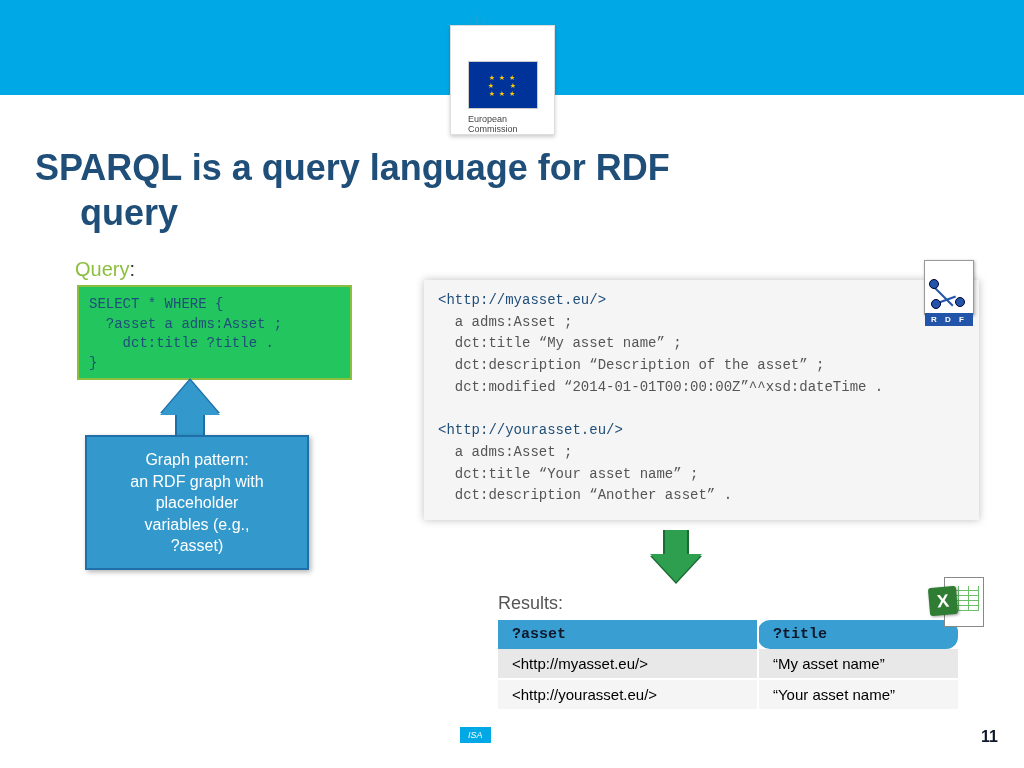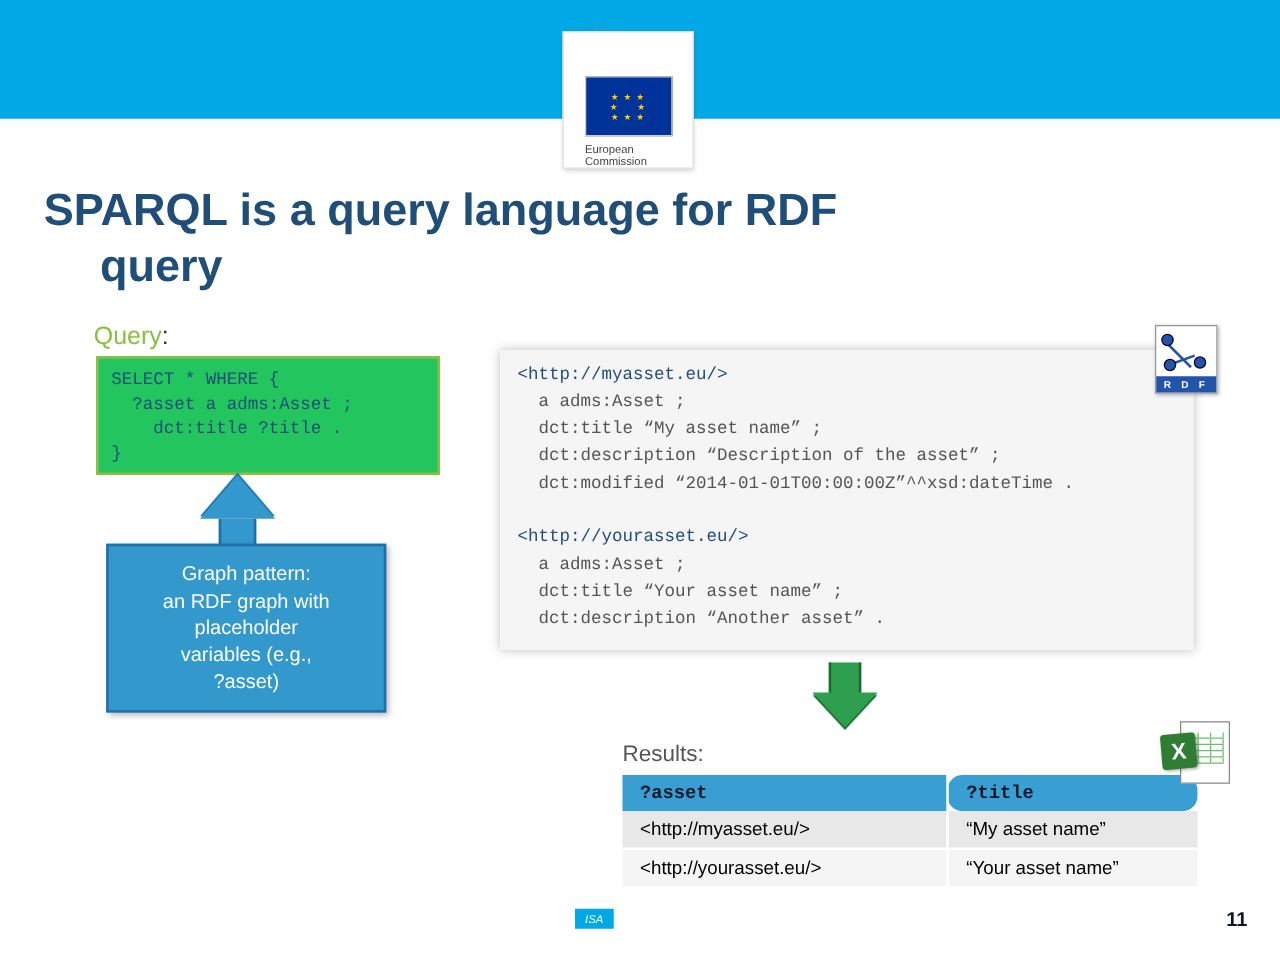--- a/index.html
+++ b/index.html
@@ -19,39 +19,39 @@
   .query-label { position: absolute; left: 75px; top: 258px; font-size: 20px; color: #8CBF3F; }
   .query-label .colon { color: #333; }
   
   .query-box { position: absolute; left: 77px; top: 285px; width: 275px; height: 95px; border: 2px solid #8CBF3F; background: #22c55e; font-family: "Courier New", monospace; font-size: 14px; color: #1F4E79; padding: 8px 10px; line-height: 1.4; white-space: pre; }
   
   .graph-callout { position: absolute; left: 85px; top: 435px; width: 224px; height: 135px; background: #3399CC; border: 2px solid #1F6FA8; color: #fff; font-size: 16px; text-align: center; padding: 12px 10px; line-height: 1.35; box-shadow: 2px 2px 5px rgba(0,0,0,0.3); }
   .arrow-up { position: absolute; left: 160px; top: 380px; }
   .arrow-up .stem { width: 30px; height: 60px; background: #3399CC; border: 2px solid #1F6FA8; border-top: none; border-bottom: none; margin: 0 auto; }
   .arrow-up .head { width: 0; height: 0; border-left: 30px solid transparent; border-right: 30px solid transparent; border-bottom: 35px solid #3399CC; position: relative; top: 0; filter: drop-shadow(0 -2px 0 #1F6FA8); }
   
-  .rdf-box { position: absolute; left: 400px; top: 280px; width: 555px; height: 240px; background: #f5f5f5; box-shadow: 0 0 8px rgba(0,0,0,0.25); font-family: "Courier New", monospace; font-size: 14px; color: #555; padding: 10px 14px; line-height: 1.55; white-space: pre; }
+  .rdf-box { position: absolute; left: 424px; top: 280px; width: 555px; height: 240px; background: #f5f5f5; box-shadow: 0 0 8px rgba(0,0,0,0.25); font-family: "Courier New", monospace; font-size: 14px; color: #555; padding: 10px 14px; line-height: 1.55; white-space: pre; }
   .rdf-box .uri { color: #1F4E79; }
   
   .arrow-down { position: absolute; left: 650px; top: 530px; }
   .arrow-down .stem { width: 26px; height: 25px; background: #2E9E4F; border-left: 2px solid #1B6B33; border-right: 2px solid #1B6B33; margin: 0 auto; }
   .arrow-down .head { width: 0; height: 0; border-left: 26px solid transparent; border-right: 26px solid transparent; border-top: 28px solid #2E9E4F; margin-top: -1px; filter: drop-shadow(0 2px 0 #1B6B33); }
   
   .results-label { position: absolute; left: 498px; top: 593px; font-size: 18px; color: #555; }
   .results-table { position: absolute; left: 498px; top: 620px; border-collapse: collapse; font-family: "Courier New", monospace; font-size: 15px; }
   .results-table th { background: #399FD3; color: #0f172a; text-align: left; padding: 6px 14px; font-weight: bold; border-right: 2px solid #fff; }
   .results-table th:last-child { border-right: none; border-radius: 12px; }
   .results-table td { padding: 6px 14px; border-bottom: 2px solid #fff; border-right: 2px solid #fff; font-family: Verdana, sans-serif; }
   .results-table td:last-child { border-right: none; }
   .results-table tr:nth-child(even) td { background: #E8E8E8; }
   .results-table tr:nth-child(odd) td { background: #F5F5F5; }
   .col1 { width: 260px; }
   .col2 { width: 200px; }
   
-  .rdf-icon { position: absolute; right: 50px; top: 260px; width: 50px; height: 55px; background: #fff; border: 1px solid #999; box-shadow: 1px 1px 3px rgba(0,0,0,0.3); font-size: 8px; text-align: center; padding-top: 2px; }
+  .rdf-icon { position: absolute; right: 50px; top: 260px; width: 50px; height: 55px; background: #fff; border: 1px solid #999; box-shadow: 1px 1px 3px rgba(0,0,0,0.3); font-size: 8px; text-align: center; padding-top: 14px; }
   .rdf-icon .nodes { position: relative; height: 38px; }
   .rdf-icon .node { width: 10px; height: 10px; background: #2255AA; border: 1px solid #003; border-radius: 50%; position: absolute; }
   .rdf-icon .line { position: absolute; height: 2px; background: #2255AA; transform-origin: left center; }
   .rdf-icon .lbl { background: #2255AA; color: #fff; font-weight: bold; padding: 2px 0; letter-spacing: 3px; }
   
   .xls-icon { position: absolute; right: 40px; top: 575px; width: 55px; height: 55px; }
   .xls-sheet { width: 40px; height: 50px; background: #fff; border: 1px solid #888; position: absolute; right: 0; top: 2px; }
   .xls-grid { position: absolute; top: 8px; left: 4px; right: 4px; }
   .xls-grid div { height: 5px; border-bottom: 1px solid #6BBF6B; display:flex; }
   .xls-grid div span { flex:1; border-right: 1px solid #6BBF6B; }

